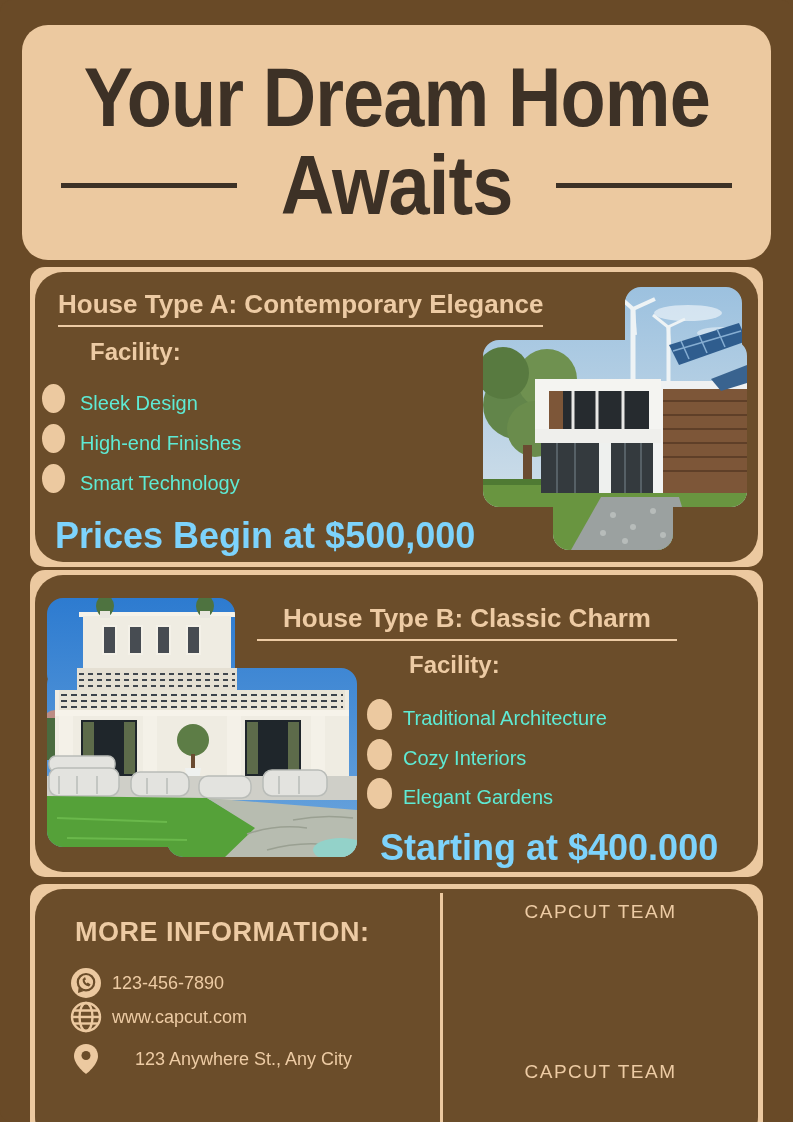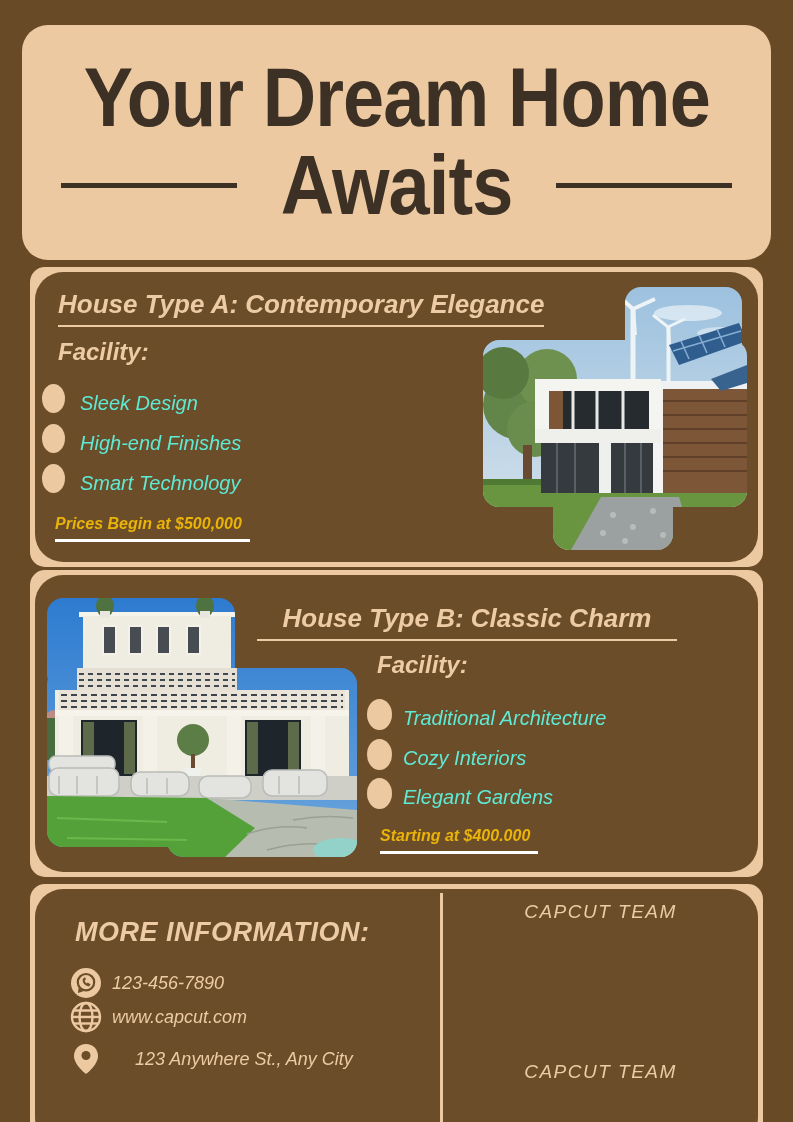--- a/index.html
+++ b/index.html
@@ -8,32 +8,32 @@
   
   .header{position:absolute;left:22px;top:25px;width:749px;height:235px;
           background:#ecc9a0;border-radius:26px;padding-top:30px;box-sizing:border-box;}
   .h-line{display:flex;justify-content:center;align-items:center;}
   .display{font-weight:bold;color:#3d3126;letter-spacing:-1px;white-space:nowrap;
            transform:scaleX(0.88);transform-origin:center;line-height:1;}
   .t1{font-size:84px;height:86px;}
   .t2{font-size:84px;height:86px;margin-top:2px;}
   .rule{width:176px;height:5px;background:#3d3126;margin:0 28px;}
   
-  .panel{position:absolute;left:30px;width:733px;background:#ecc9a0;border-radius:15px;font-style:italic;}
+  .panel{position:absolute;left:30px;width:733px;background:#ecc9a0;border-radius:15px;}
   .panel-inner{position:absolute;left:5px;top:5px;right:5px;bottom:5px;
                background:#6b4d2a;border-radius:28px;overflow:hidden;}
   .sec-a{top:267px;height:300px;}
   .sec-b{top:570px;height:307px;}
   .sec-f{top:884px;height:266px;}
   .sec-title{position:absolute;font-size:26px;font-weight:bold;color:#edcba4;
              border-bottom:2.5px solid #edcba4;padding-bottom:5px;white-space:nowrap;}
-  .facility{position:absolute;font-size:24px;font-weight:bold;color:#edcba4;}
+  .facility{position:absolute;font-size:24px;font-weight:bold;color:#edcba4;margin-left:32px;}
   .bullet{position:absolute;background:#ecc9a0;border-radius:50%;}
   .feat{position:absolute;font-size:20px;color:#5eead4;white-space:nowrap;}
-  .price{position:absolute;font-size:16px;font-weight:bold;color:#eab308;
+  .price{position:absolute;font-size:36px;font-weight:bold;color:#7dd3fc;
          border-bottom:3px solid #ffffff;padding:0 8px 6px 0;white-space:nowrap;}
   .photo{position:absolute;}
   
   .v-divider{position:absolute;left:405px;top:4px;bottom:4px;width:3px;background:#ecc9a0;}
   .more-info{position:absolute;left:40px;top:28px;font-size:27px;font-weight:bold;
              color:#edcba4;letter-spacing:.5px;}
   .c-row{position:absolute;left:33px;height:36px;display:flex;align-items:center;}
   .c-icon{width:36px;display:flex;justify-content:center;}
   .c-text{font-size:18px;color:#edcba4;margin-left:8px;white-space:nowrap;}
   .team{position:absolute;left:408px;right:0;text-align:center;font-size:19px;

